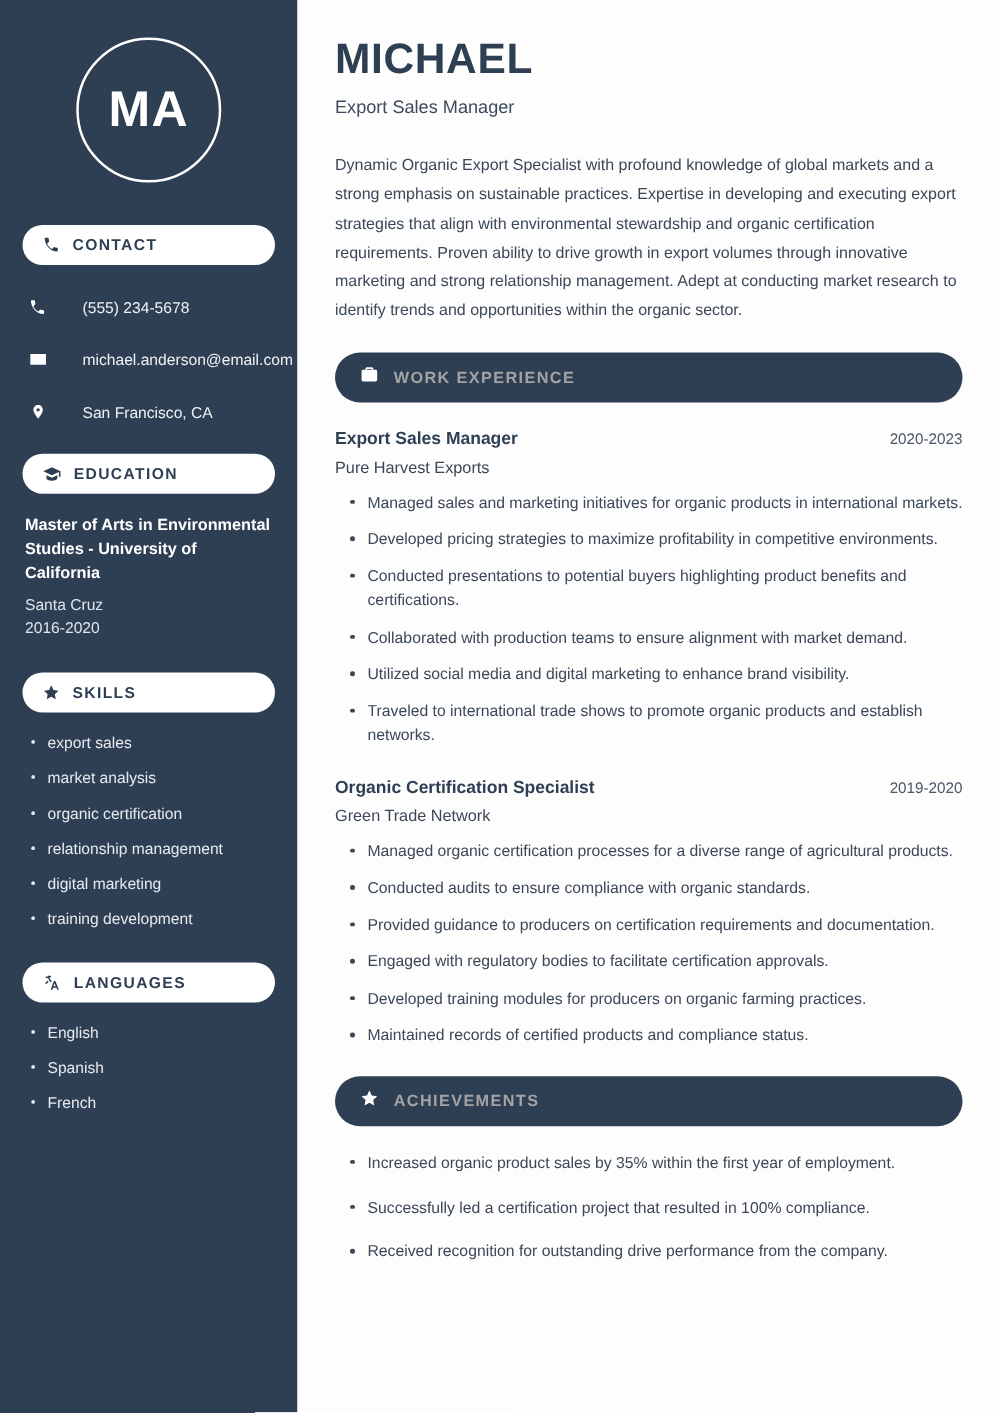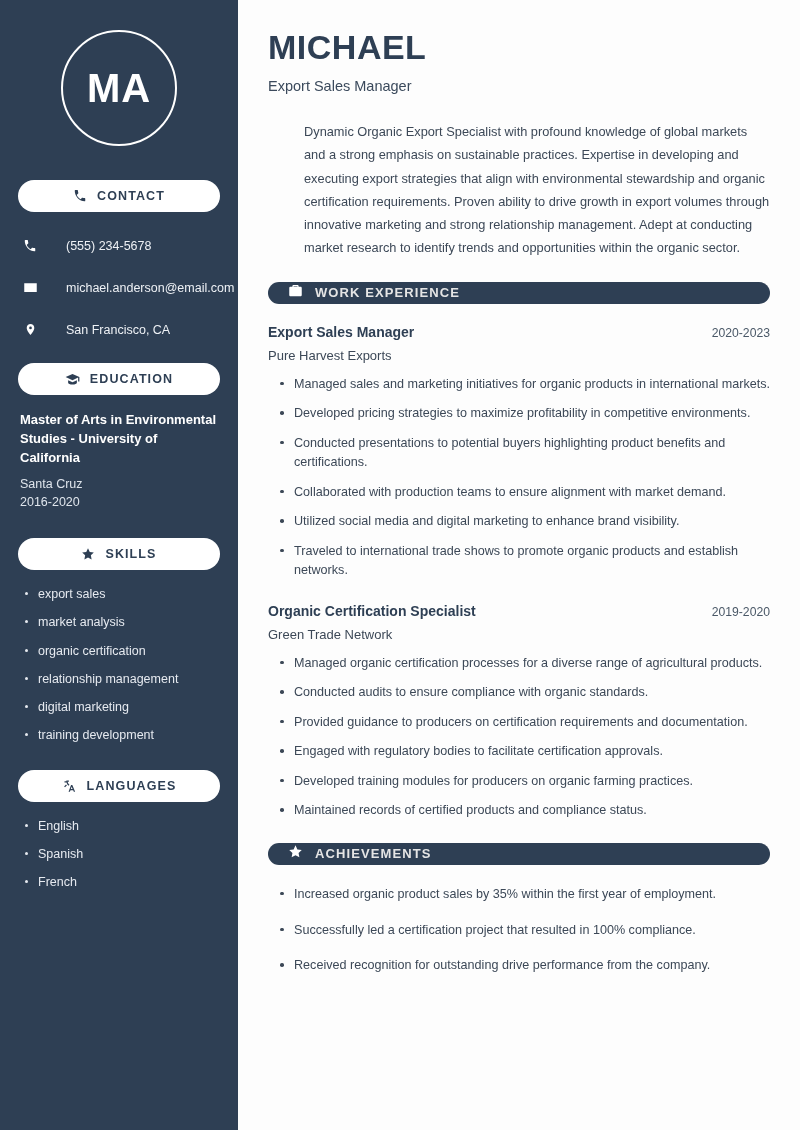--- a/index.html
+++ b/index.html
@@ -50,21 +50,20 @@
   .side-pill {
     background: #ffffff;
     color: #2e3f54;
     border-radius: 20px;
     height: 32px;
     display: flex;
     align-items: center;
     padding: 0 16px;
     gap: 10px;
     margin-bottom: 16px;
-    justify-content: center;
   }
   .side-pill .pill-label {
     font-size: 12.5px;
     font-weight: bold;
     letter-spacing: 1.1px;
   }
   .side-pill svg { display: block; }
 
   .contact-list { margin: 0 0 26px 4px; }
   .contact-row {
@@ -136,28 +135,27 @@
     color: #3b4a5c;
     margin-top: 12px;
     margin-bottom: 26px;
   }
   .summary {
     font-size: 12.8px;
     line-height: 1.82;
     color: #3c4857;
     margin-bottom: 22px;
     text-align: left;
-    margin-left: 36px;
   }
 
   .section-bar {
     background: #2e3f54;
-    color: #e5e5e5;
+    color: #a3a3a3;
     border-radius: 20px;
-    height: 22px;
+    height: 40px;
     display: flex;
     align-items: center;
     gap: 12px;
     padding: 0 20px;
     margin-bottom: 20px;
   }
   .section-bar .bar-label {
     font-size: 13px;
     font-weight: bold;
     letter-spacing: 1.1px;

